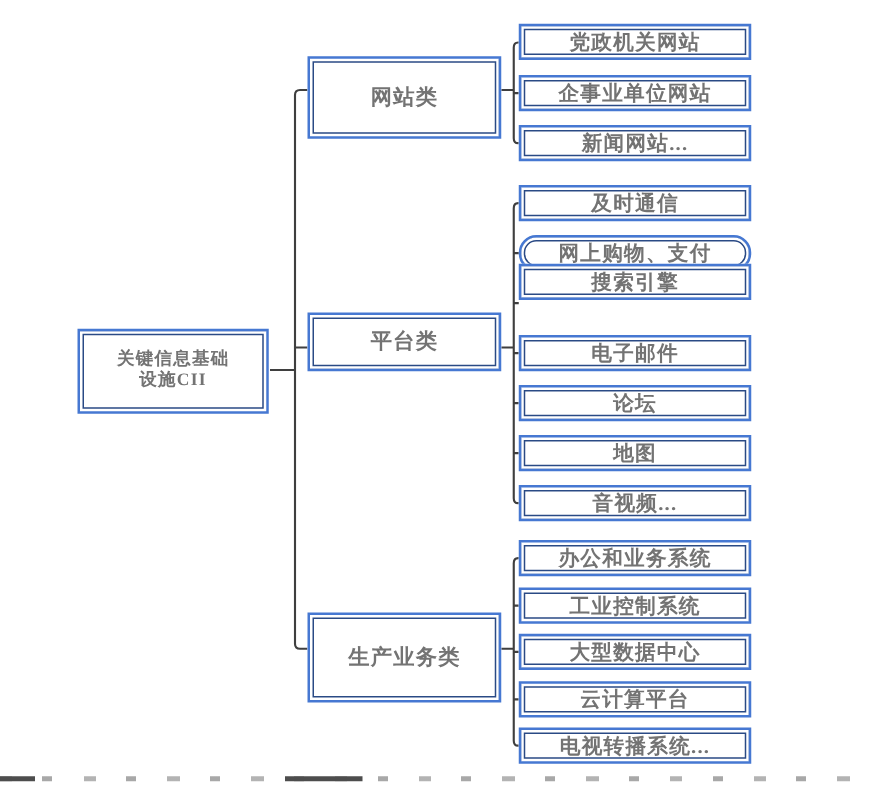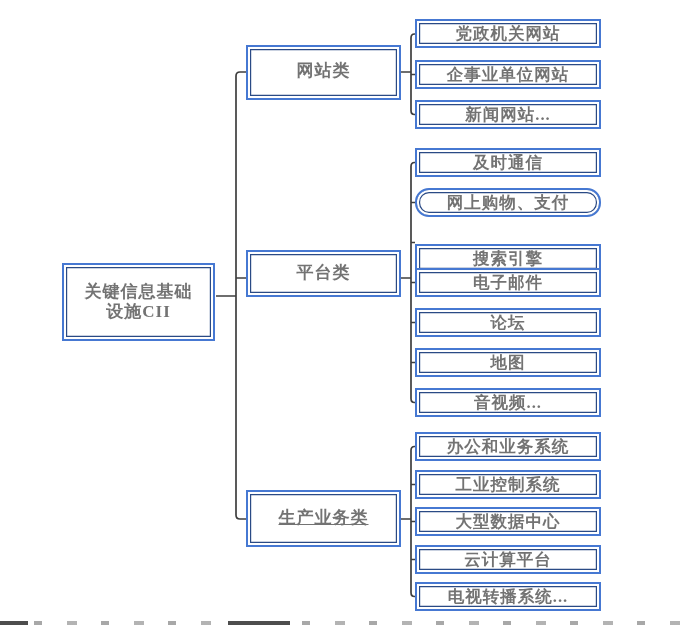--- a/index.html
+++ b/index.html
@@ -17,30 +17,30 @@
     background:#ffffff;
     border:2.5px solid #4678d2;
     box-shadow:inset 0 0 0 2px #ffffff, inset 0 0 0 3.2px #2a4a85;
     display:flex;align-items:center;justify-content:center;
     font-weight:bold;color:#737373;
     z-index:1;
     text-align:center;
     letter-spacing:1px;
     line-height:1.2;
   }
-  .root{left:62px;top:263px;width:153px;height:78px;font-size:17px;}
+  .root{left:62px;top:263px;width:153px;height:68px;font-size:14px;}
   .branch{left:246px;width:155px;font-size:17px;}
-  .branch.b0{top:45px;height:55px;font-family:Liberation Mono, monospace;}
+  .branch.b0{top:45px;height:66px;}
   .branch.b1{top:250px;height:47px;}
-  .branch.b2{top:490px;height:57px;text-decoration:underline;}
+  .branch.b2{top:490px;height:72px;}
   .leaf{left:415px;width:186px;height:29px;font-size:16.5px;}
   
   .a0{top:19px;} .a1{top:60px;} .a2{top:100px;}
   
-  .p0{top:148px;} .p1{top:188px;border-radius:14px;} .p2{top:244px;} .p3{top:268px;}
+  .p0{top:148px;} .p1{top:188px;border-radius:14px;} .p2{top:211px;} .p3{top:268px;}
   .p4{top:308px;} .p5{top:348px;} .p6{top:388px;}
   
   .c0{top:432px;} .c1{top:470px;} .c2{top:507px;} .c3{top:545px;} .c4{top:582px;}
   
   .cap{
     position:absolute;left:0;top:621px;width:696px;height:4px;z-index:1;
     background:repeating-linear-gradient(90deg,
       #9a9a9a 0 10px, transparent 10px 34px,
       #8b8b8b 34px 42px, transparent 42px 67px);
     opacity:.75;

